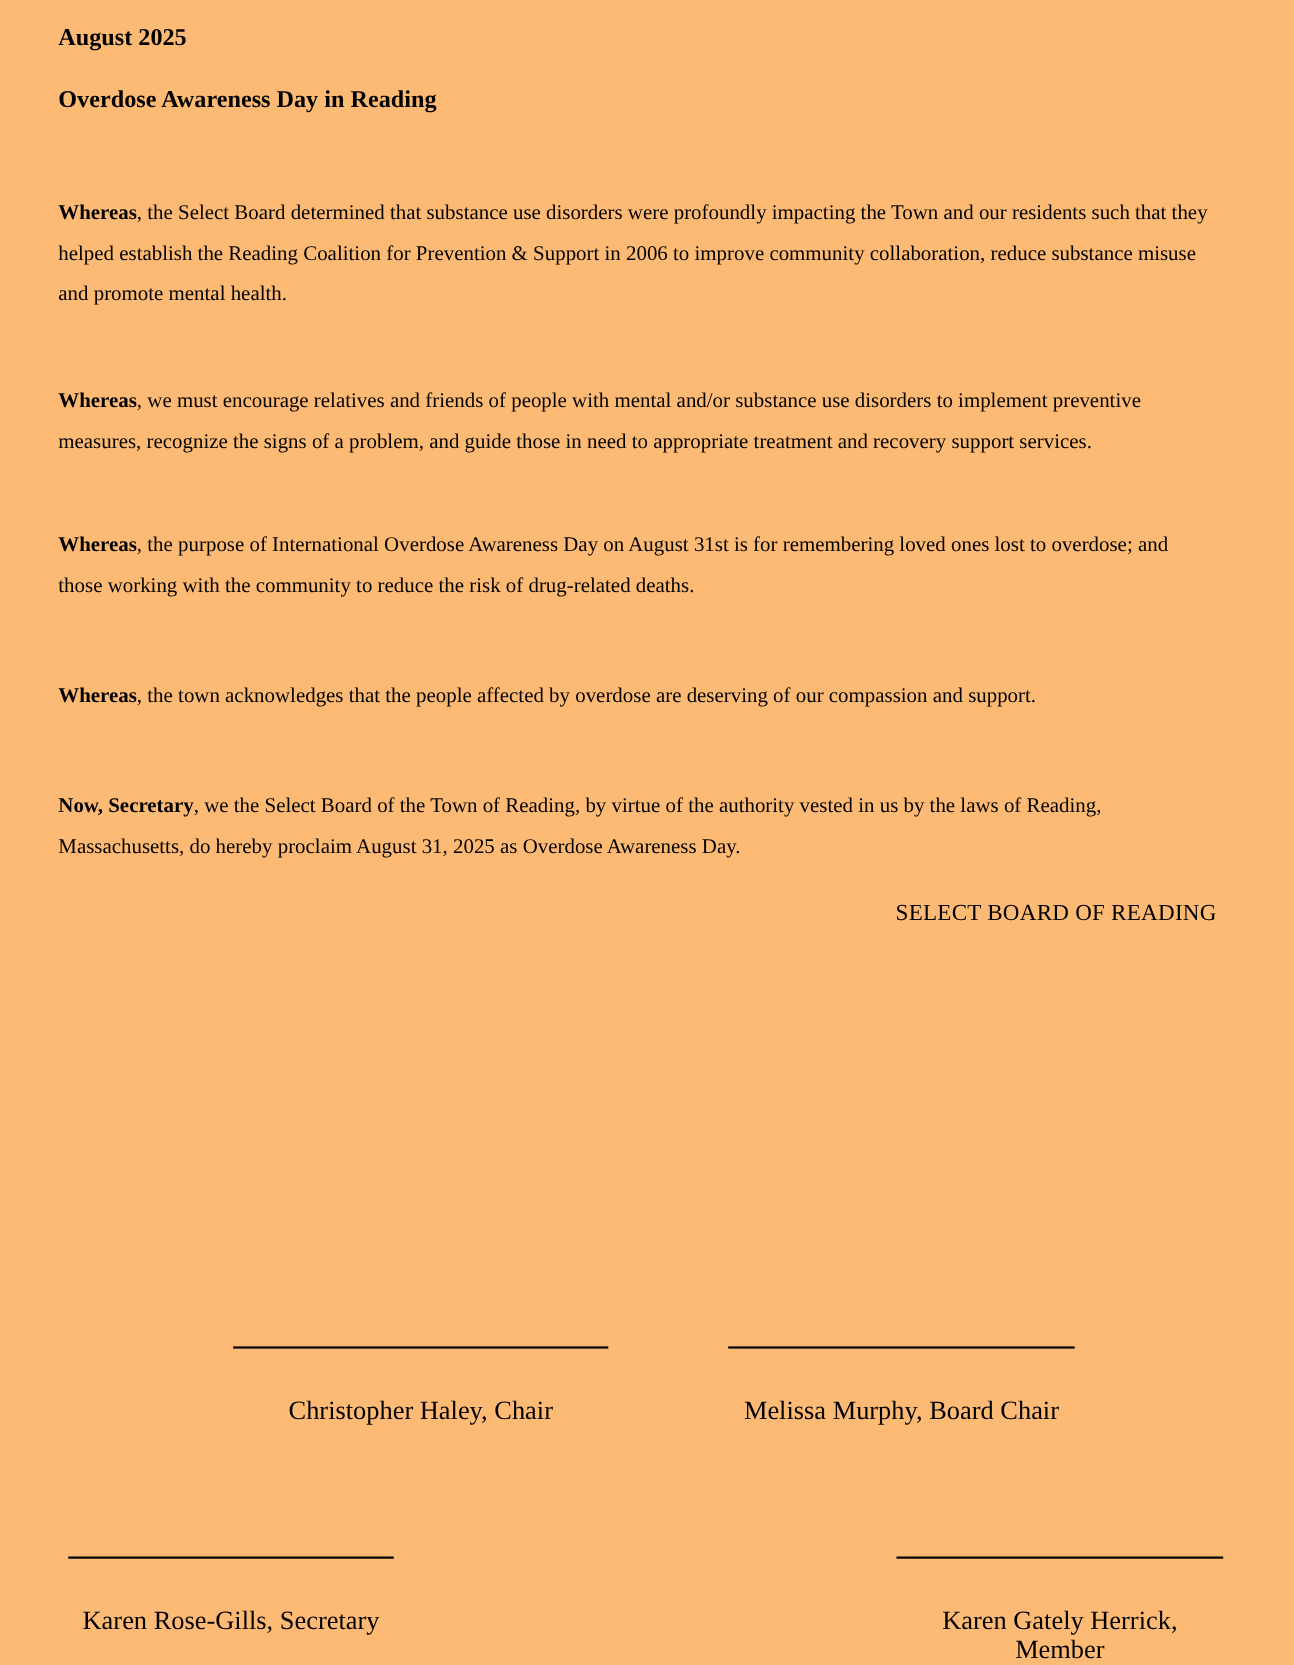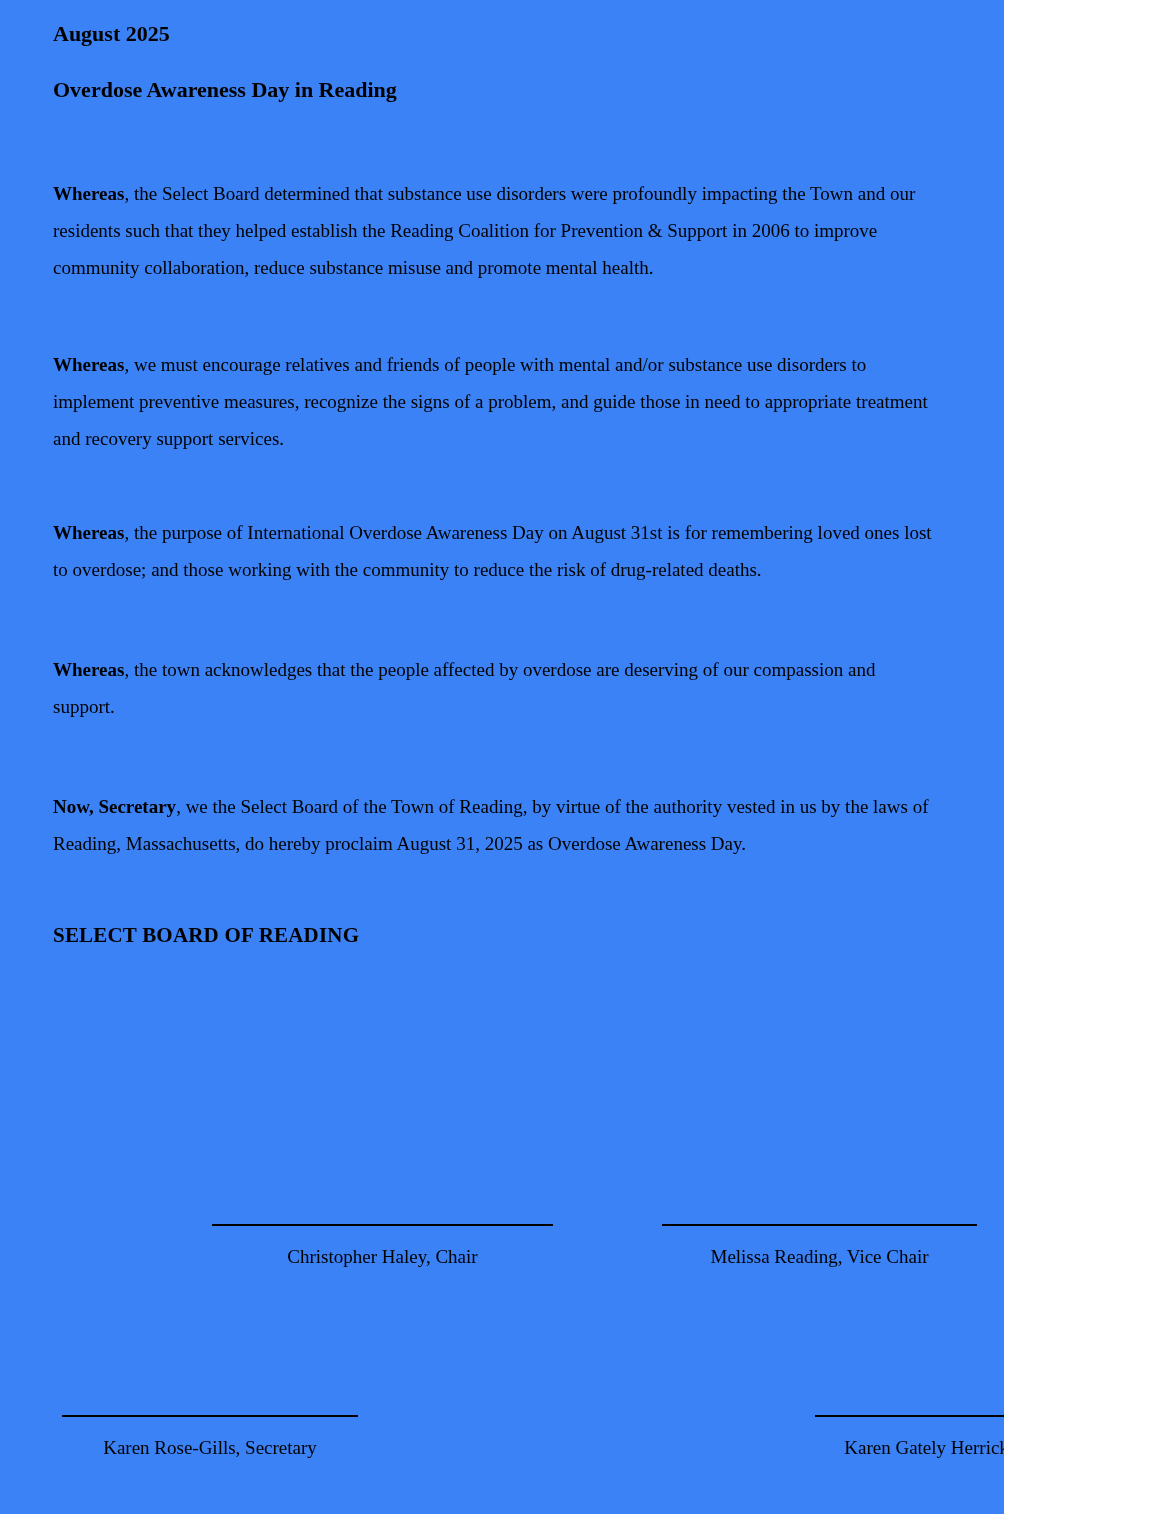--- a/index.html
+++ b/index.html
@@ -2,23 +2,23 @@
 <html><head>
 <meta charset="utf-8">
 <style>
   html, body {
     margin: 0;
     padding: 0;
     background: #ffffff;
   }
   .page {
     position: relative;
-    width: 1004px;
+    width: 1176px;
     height: 1514px;
-    background: #3b82f6;
+    background: #fdba74;
     color: #000000;
     font-family: "Liberation Serif", "DejaVu Serif", serif;
     overflow: hidden;
   }
   .content {
     padding: 22px 70px 0 53px;
   }
   .doc-date {
     font-weight: bold;
     font-size: 22px;
@@ -36,40 +36,40 @@
     line-height: 37px;
     margin: 60px 0 0 0;
   }
   .para b { font-weight: bold; }
   .para.p1 { margin-top: 72px; }
   .para.p3 { margin-top: 57px; }
   .para.p4 { margin-top: 63px; }
   .para.p5 { margin-top: 63px; }
   .para.p6 { margin-top: 62px; }
   .board-heading {
-    text-align: left;
-    font-weight: bold;
+    text-align: right;
+    font-weight: normal;
     font-size: 21px;
     line-height: 26px;
-    margin-top: 60px;
+    margin-top: 28px;
     letter-spacing: 0.2px;
   }
   .sig {
     position: absolute;
   }
   .sig-line {
     border-top: 2px solid #000000;
     height: 0;
     width: 100%;
   }
   .sig-name {
     display: block;
     text-align: center;
-    padding-top: 18px;
-    font-size: 19px;
+    padding-top: 44px;
+    font-size: 24px;
     line-height: 26px;
   }
   .sig.s1 { left: 212px; top: 1224px; width: 341px; }
   .sig.s2 { left: 662px; top: 1224px; width: 315px; }
   .sig.s3 { left: 62px;  top: 1415px; width: 296px; }
   .sig.s4 { left: 448px; top: 1415px; width: 283px; }
   .sig.s5 { left: 815px; top: 1415px; width: 297px; }
 </style>
 </head>
 <body>
@@ -96,21 +96,21 @@
 
   </div>
 
   <div class="sig s1">
     <div class="sig-line"></div>
     <span class="sig-name">Christopher Haley, Chair</span>
   </div>
 
   <div class="sig s2">
     <div class="sig-line"></div>
-    <span class="sig-name">Melissa Reading, Vice Chair</span>
+    <span class="sig-name">Melissa Murphy, Board Chair</span>
   </div>
 
   <div class="sig s3">
     <div class="sig-line"></div>
     <span class="sig-name">Karen Rose-Gills, Secretary</span>
   </div>
 
 
   <div class="sig s5">
     <div class="sig-line"></div>

